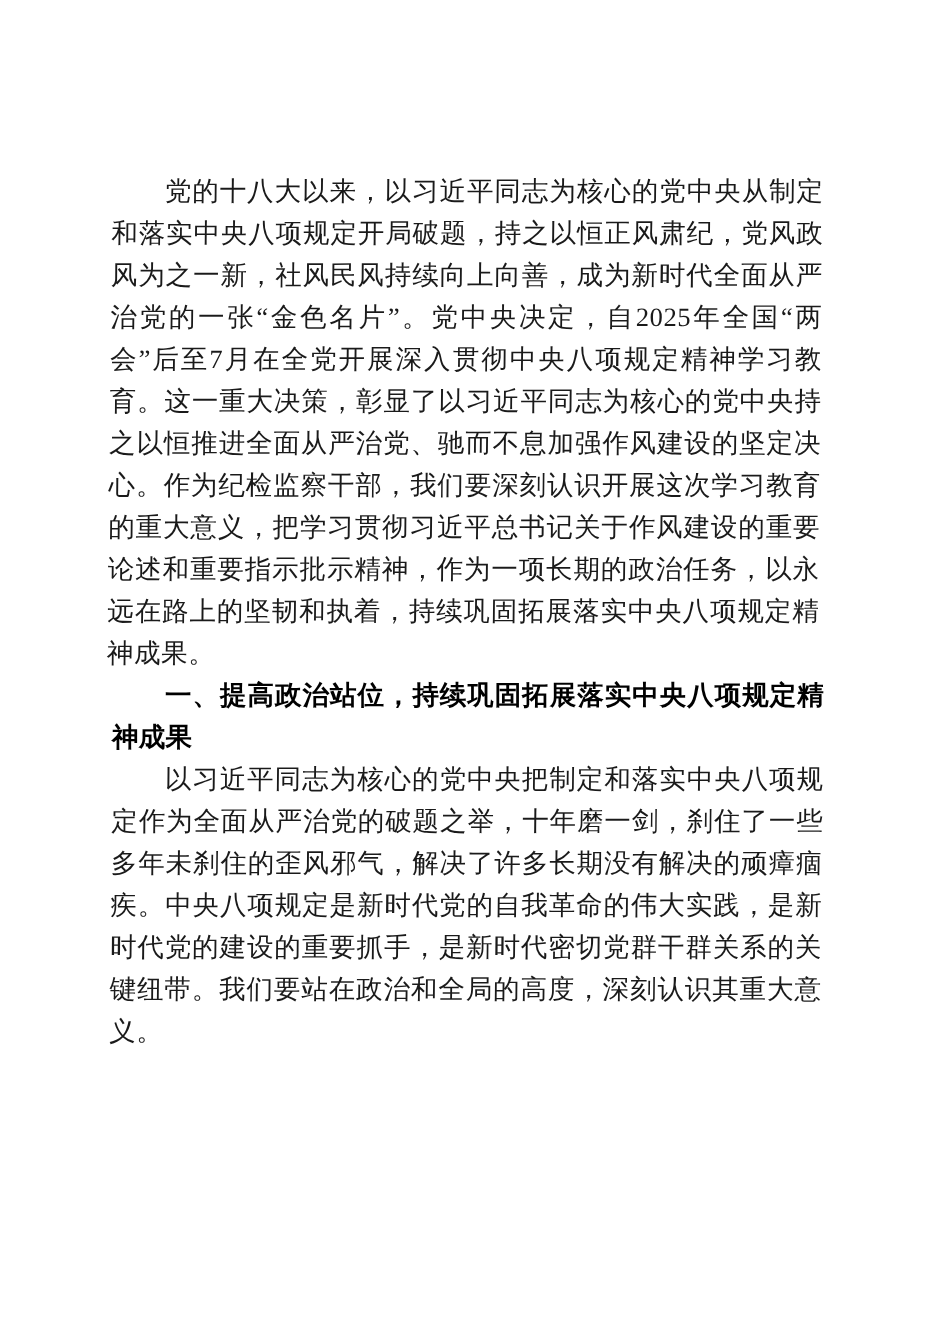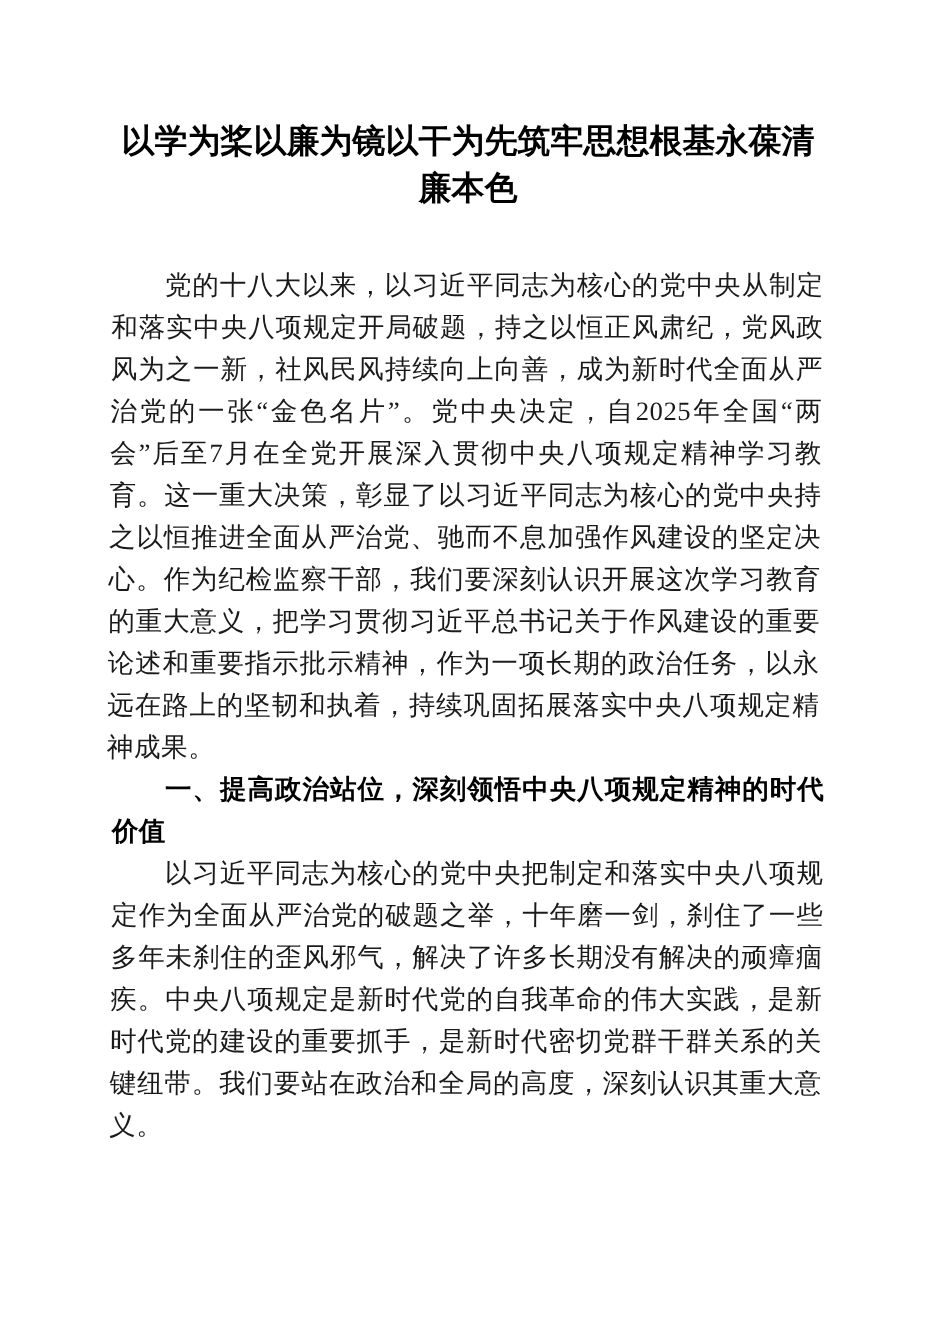--- a/index.html
+++ b/index.html
@@ -62,26 +62,23 @@
     word-break: break-all;
     letter-spacing: 0.3px;
   }
 </style>
 </head>
 <body>
 
 <div class="page">
   <div class="content">
 
-    <h1 class="doc-title">
-      <span>以学为桨以廉为镜以干为先筑牢思想根基永葆</span><span>清廉本色</span>
-    </h1>
 
     <div class="spacer-after-title"></div>
 
     <p class="para">党的十八大以来，以习近平同志为核心的党中央从制定和落实中央八项规定开局破题，持之以恒正风肃纪，党风政风为之一新，社风民风持续向上向善，成为新时代全面从严治党的一张“金色名片”。党中央决定，自2025年全国“两会”后至7月在全党开展深入贯彻中央八项规定精神学习教育。这一重大决策，彰显了以习近平同志为核心的党中央持之以恒推进全面从严治党、驰而不息加强作风建设的坚定决心。作为纪检监察干部，我们要深刻认识开展这次学习教育的重大意义，把学习贯彻习近平总书记关于作风建设的重要论述和重要指示批示精神，作为一项长期的政治任务，以永远在路上的坚韧和执着，持续巩固拓展落实中央八项规定精神成果。</p>
 
-    <p class="section-heading">一、提高政治站位，深刻领悟中央八项规定精神的时代价值</p>
+    <p class="section-heading">一、提高政治站位，持续巩固拓展落实中央八项规定精神成果</p>
 
     <p class="para">以习近平同志为核心的党中央把制定和落实中央八项规定作为全面从严治党的破题之举，十年磨一剑，刹住了一些多年未刹住的歪风邪气，解决了许多长期没有解决的顽瘴痼疾。中央八项规定是新时代党的自我革命的伟大实践，是新时代党的建设的重要抓手，是新时代密切党群干群关系的关键纽带。我们要站在政治和全局的高度，深刻认识其重大意义。</p>
 
   </div>
 </div>
 
 </body></html>

